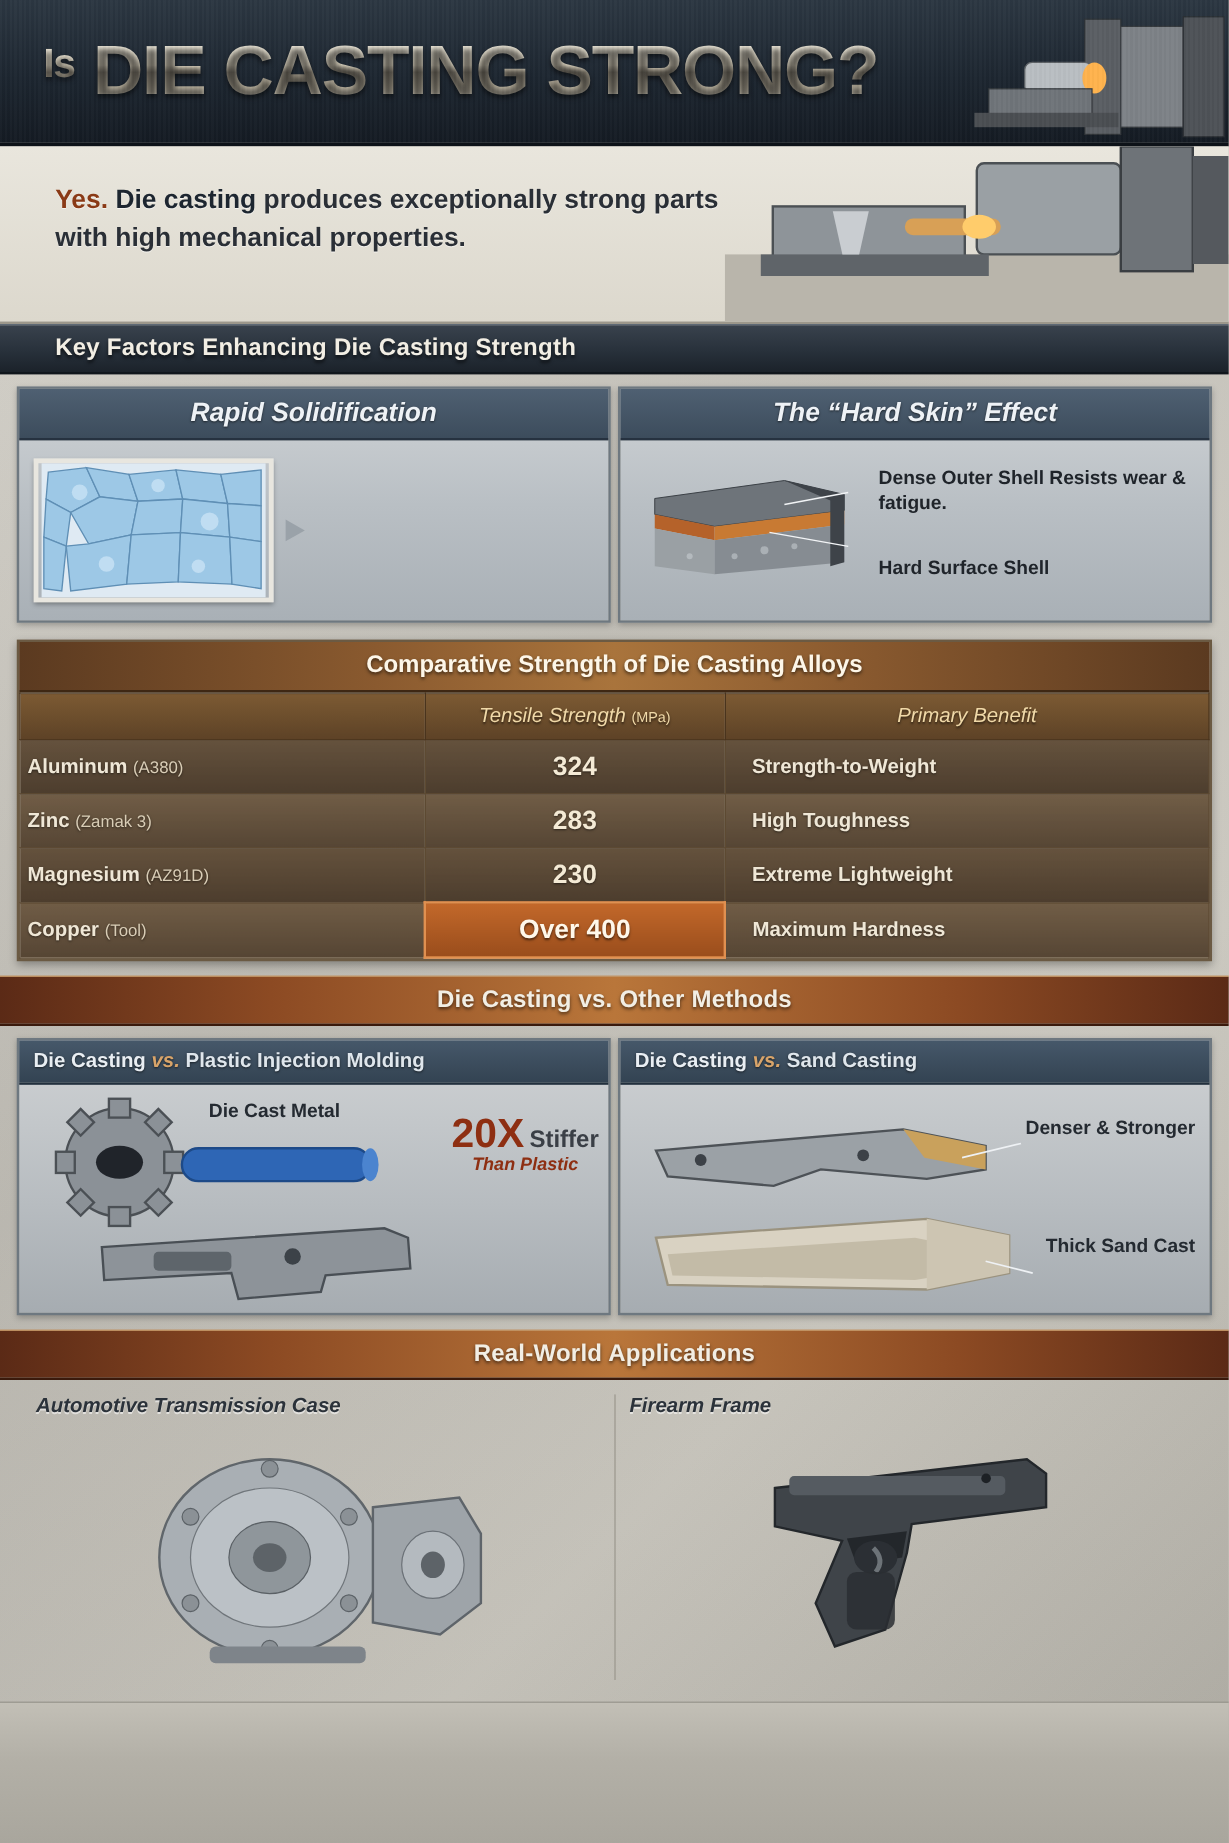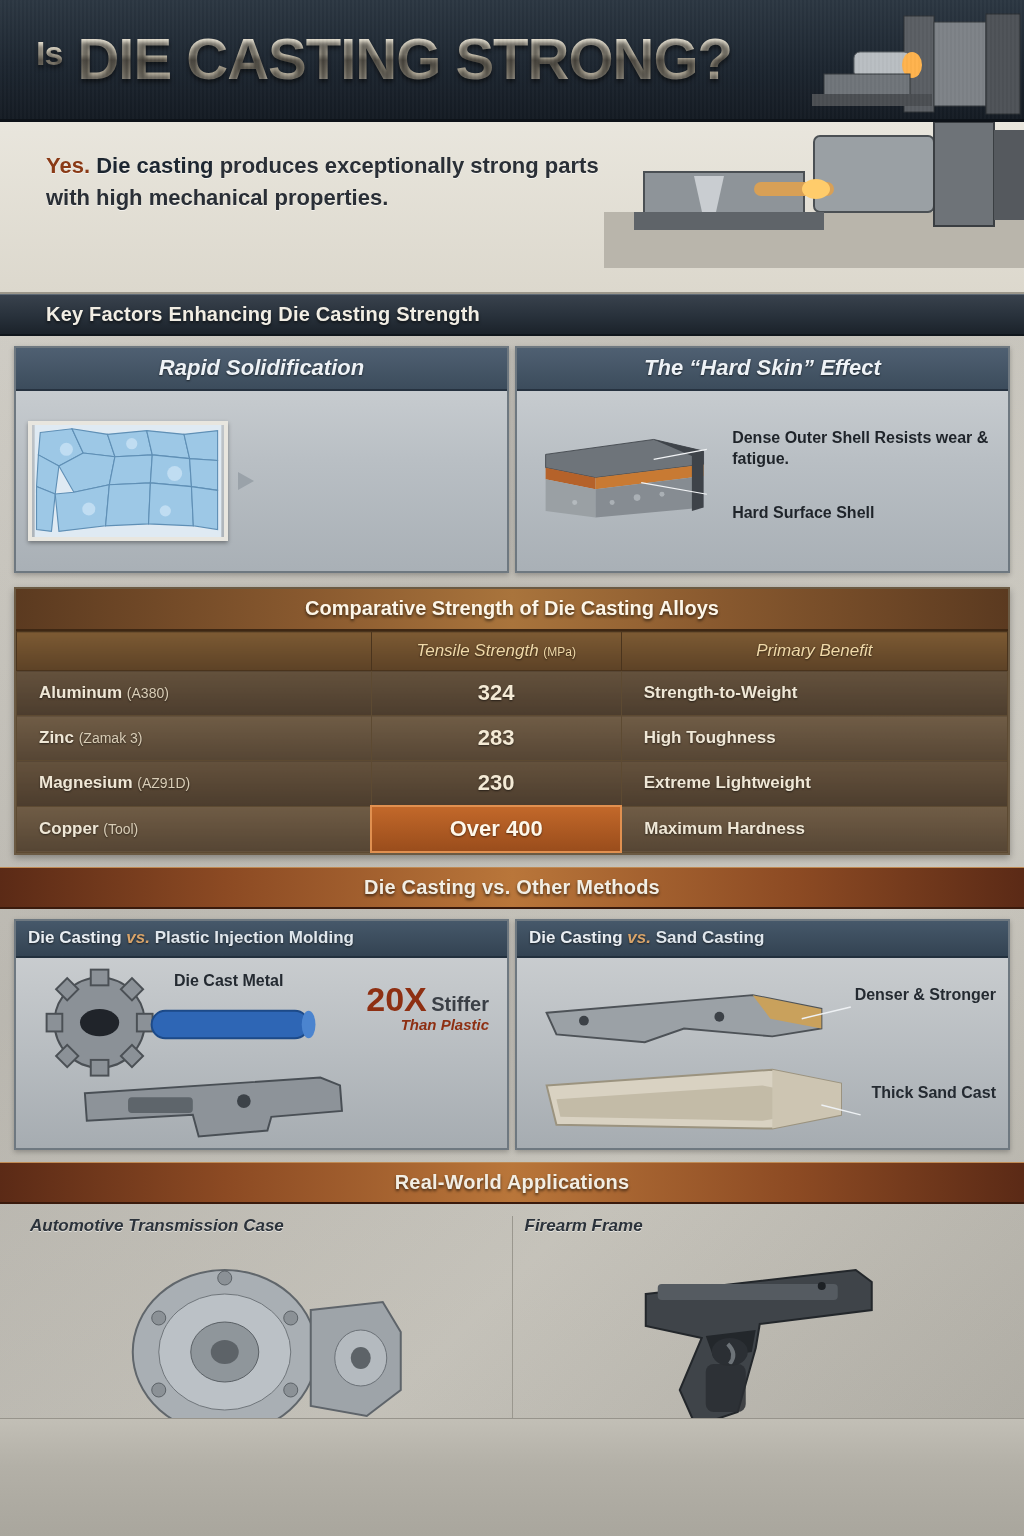--- a/index.html
+++ b/index.html
@@ -47,21 +47,21 @@
     text-shadow: 0 3px 4px rgba(0,0,0,0.55);
   }
   .title .small { font-size: 34px; vertical-align: 14px; }
   .header-machine {
     position: absolute; right: 0; top: 8px;
     width: 230px; height: 112px;
   }
   
   .intro {
     position: relative;
-    height: 172px;
+    height: 148px;
     background: linear-gradient(180deg, #e9e6dd 0%, #dcd8cd 100%);
     border-bottom: 2px solid #9c978b;
     overflow: hidden;
   }
   .intro-text {
     position: absolute;
     left: 46px; top: 28px;
     width: 570px;
     font-size: 22px;
     line-height: 1.45;
@@ -106,21 +106,21 @@
     box-shadow: inset 0 1px 0 rgba(255,255,255,.5), 0 2px 5px rgba(0,0,0,.25);
   }
   .panel-head {
     background: linear-gradient(180deg, #4f6072 0%, #3c4c5c 100%);
     color: #eef2f6;
     font-size: 22px; font-style: italic; font-weight: bold;
     text-align: center; padding: 7px 0 8px;
     border-bottom: 2px solid #263240;
     text-shadow: 0 1px 2px rgba(0,0,0,.6);
   }
-  .panel-body { display: flex; align-items: center; padding: 14px 12px; height: 180px; }
+  .panel-body { display: flex; align-items: center; padding: 14px 12px; height: 150px; }
   .grain-img { width: 200px; height: 120px; border: 4px solid #e8e6df; box-shadow: 0 2px 4px rgba(0,0,0,.35); }
   .arrow-right {
     width: 0; height: 0; margin: 0 10px;
     border-top: 9px solid transparent; border-bottom: 9px solid transparent;
     border-left: 16px solid #9aa2a9;
   }
   .note-text { font-size: 18px; color: #23282e; line-height: 1.35; font-weight: 600; }
   .skin-img { width: 230px; height: 120px; }
   .callouts { margin-left: 12px; }
   .callout { font-size: 16px; color: #1f242a; font-weight: 600; line-height: 1.3; margin-bottom: 10px; }
@@ -144,21 +144,21 @@
   thead th .unit { font-size: 12px; font-style: normal; }
   tbody td {
     padding: 9px 6px; border: 1px solid #5d4a32;
     font-size: 17px; color: #efe7d6; font-weight: 600;
     background: linear-gradient(180deg, rgba(92,72,50,.92), rgba(70,54,38,.95));
     text-shadow: 0 1px 2px rgba(0,0,0,.55);
   }
   tbody tr:nth-child(even) td {
     background: linear-gradient(180deg, rgba(105,84,60,.92), rgba(80,63,45,.95));
   }
-  td.alloy { padding-left: 22px; }
+  td.alloy { padding-left: 6px; }
   td.alloy .sub { font-size: 14px; font-weight: 500; color: #d9cdb6; }
   td.value { text-align: center; font-size: 22px; font-weight: bold; color: #f4ead5; width: 250px; }
   td.benefit { padding-left: 22px; }
   tbody tr.highlight td.value {
     background: linear-gradient(180deg, #c2682a 0%, #9a4d1c 100%);
     color: #fff8ea; border: 2px solid #e09050;
   }
   
   .cmp-row { display: flex; gap: 6px; padding: 10px 14px 12px; }
   .cmp {
@@ -391,21 +391,21 @@
           <ellipse cx="288" cy="58" rx="7" ry="14" fill="#4b84cf"></ellipse>
           <g>
             <path d="M60,128 L300,112 L320,120 L322,146 L250,152 L246,166 L176,172 L170,150 L62,156 Z" fill="#8d9399" stroke="#494f55" stroke-width="2"></path>
             <rect x="104" y="132" width="66" height="16" rx="4" fill="#5e656b"></rect>
             <circle cx="222" cy="136" r="7" fill="#3c4248"></circle>
           </g>
         </svg>
         <div style="position:absolute; left:158px; top:14px;">
           <span class="label-dark">Die Cast Metal</span>
         </div>
-        <div style="position:absolute; right:18px; top:24px; text-align:right;">
+        <div style="position:absolute; right:8px; top:24px; text-align:center;">
           <div>
             <span class="stat-20x">20</span><span class="stat-20x x">X</span>
             <span class="stat-stiffer">Stiffer</span>
           </div>
           <div class="stat-than">Than Plastic</div>
         </div>
       </div>
     </div>
 
     <div class="cmp">

